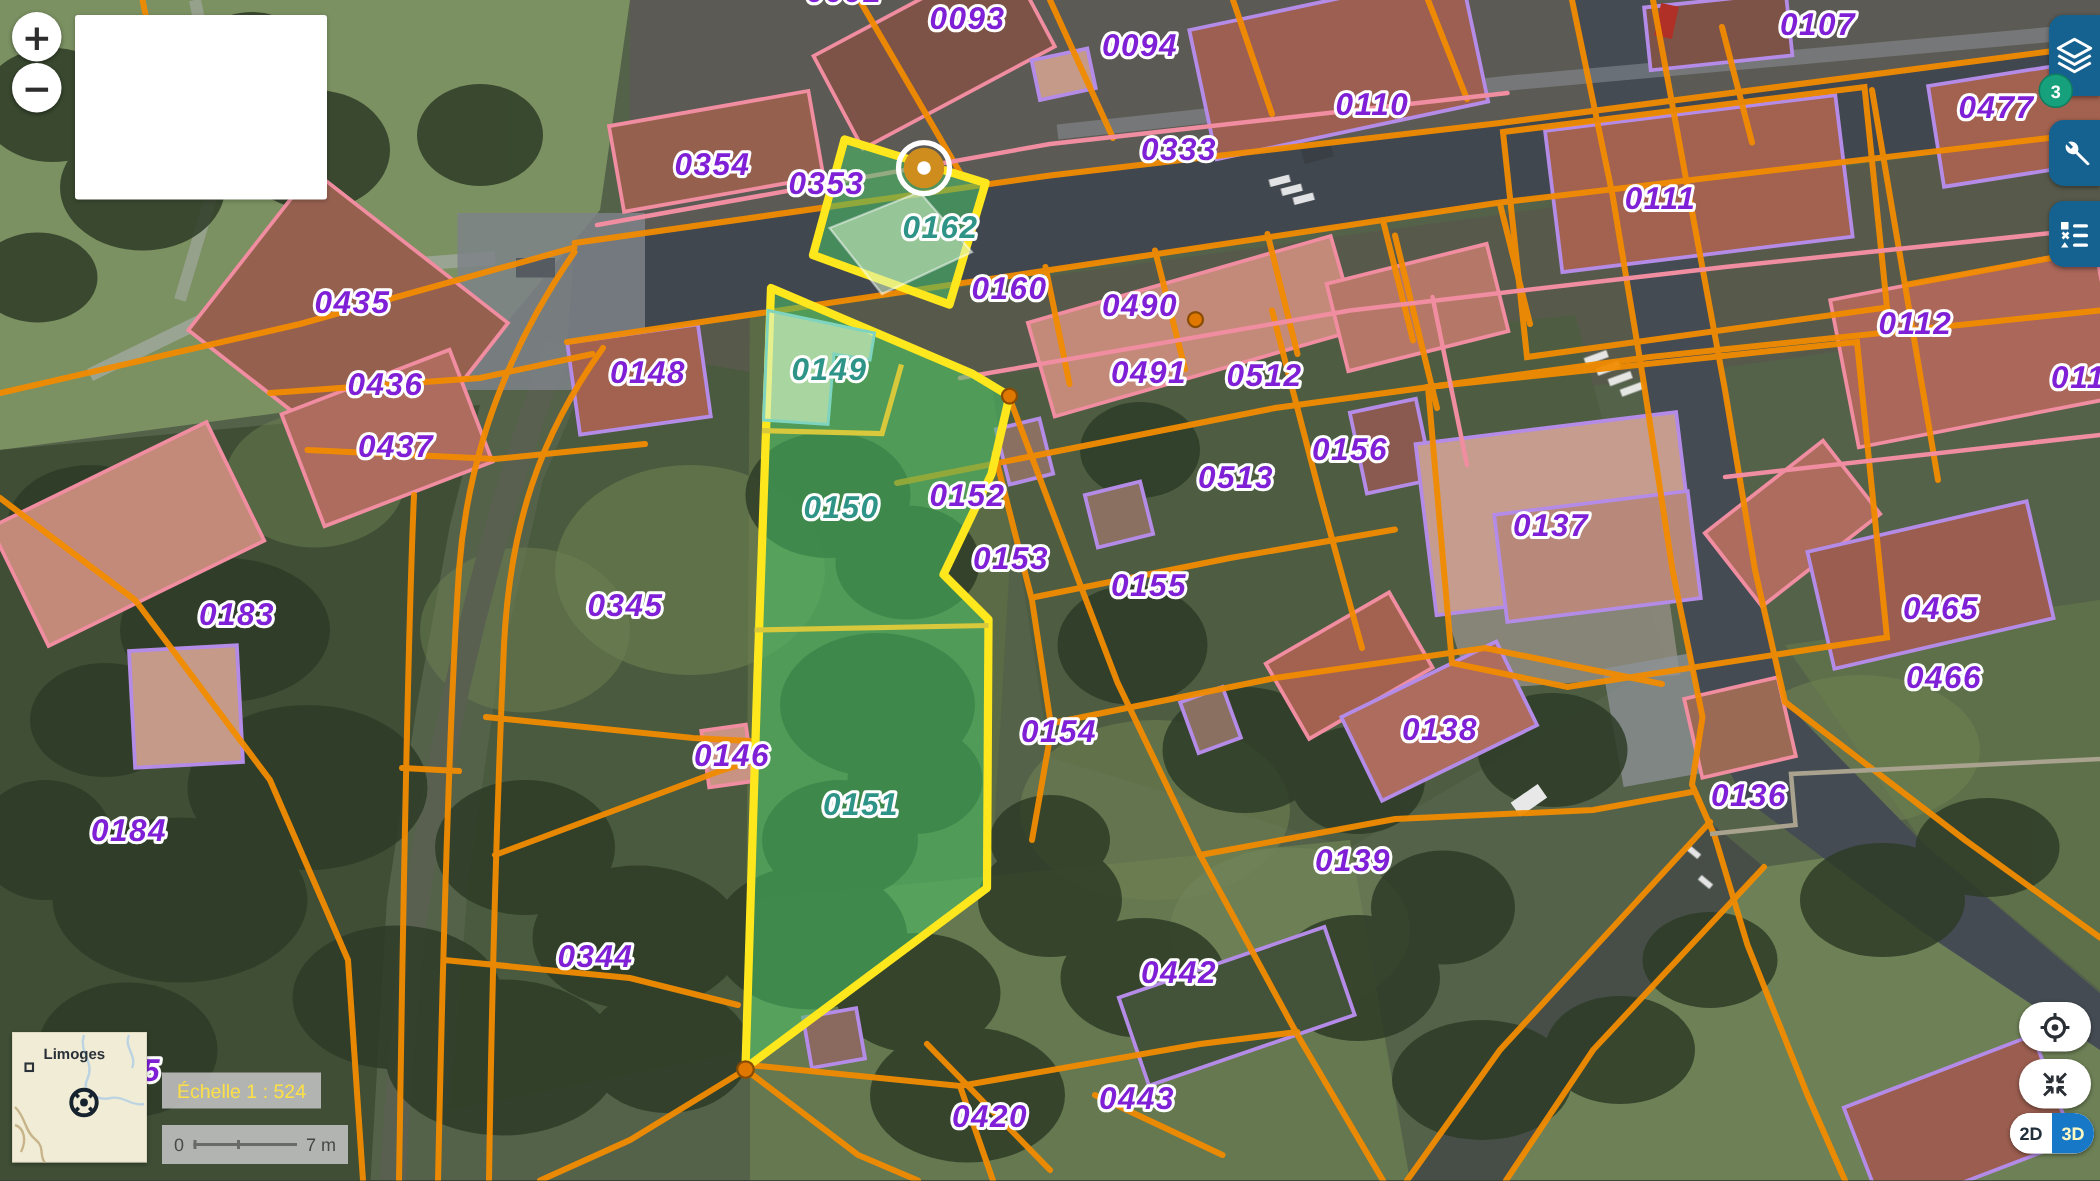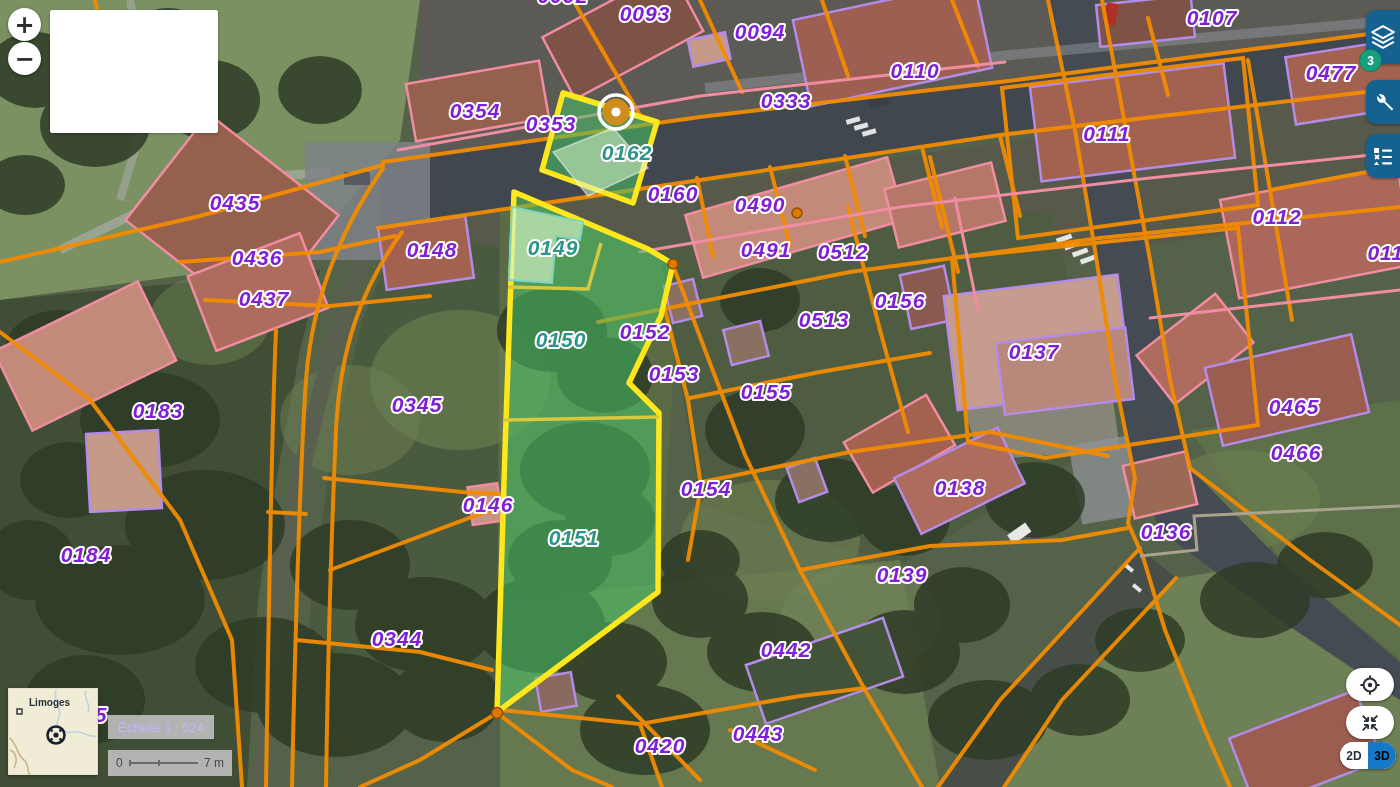--- a/index.html
+++ b/index.html
@@ -37,27 +37,27 @@
   
   .br-pill{position:absolute;right:6px;width:48px;height:33px;border-radius:17px;
            background:#fff;display:flex;align-items:center;justify-content:center;
            cursor:pointer;box-shadow:0 1px 3px rgba(0,0,0,.45);}
   #btn-locate{top:668px;} #btn-collapse{top:706px;}
   .toggle{position:absolute;right:4px;top:742px;width:56px;height:27px;border-radius:14px;
           background:#fff;display:flex;overflow:hidden;box-shadow:0 1px 3px rgba(0,0,0,.45);
           font:700 12px "Liberation Sans",sans-serif;cursor:pointer;}
   .toggle .half{flex:1;display:flex;align-items:center;justify-content:center;}
   .toggle .d2{color:#22303c;background:#fff;}
-  .toggle .d3{color:#000000;background:#1878c8;}
+  .toggle .d3{color:#fef9c3;background:#1878c8;}
 
   
   .minimap{position:absolute;left:8px;top:688px;width:90px;height:87px;
            box-shadow:0 1px 3px rgba(0,0,0,.35);}
   .scalebox{position:absolute;left:108px;top:715px;height:24px;padding:0 10px;
-            background:rgba(195,195,195,.88);color:#c4b5fd;
+            background:rgba(195,195,195,.88);color:#fde047;
             font:400 13px "Liberation Sans",sans-serif;display:flex;align-items:center;}
   .barbox{position:absolute;left:108px;top:750px;width:124px;height:26px;
           background:rgba(195,195,195,.88);color:#474747;
           font:400 12px "Liberation Sans",sans-serif;display:flex;align-items:center;
           padding:0 8px;box-sizing:border-box;}
   .barbox .line{flex:1;height:2px;background:#6a6a6a;margin:0 6px;position:relative;}
   .barbox .line:before,.barbox .line:after{content:"";position:absolute;top:-2px;width:2px;height:6px;background:#6a6a6a;}
   .barbox .line:before{left:0;} .barbox .line:after{right:55%;}
 </style>
 </head>

